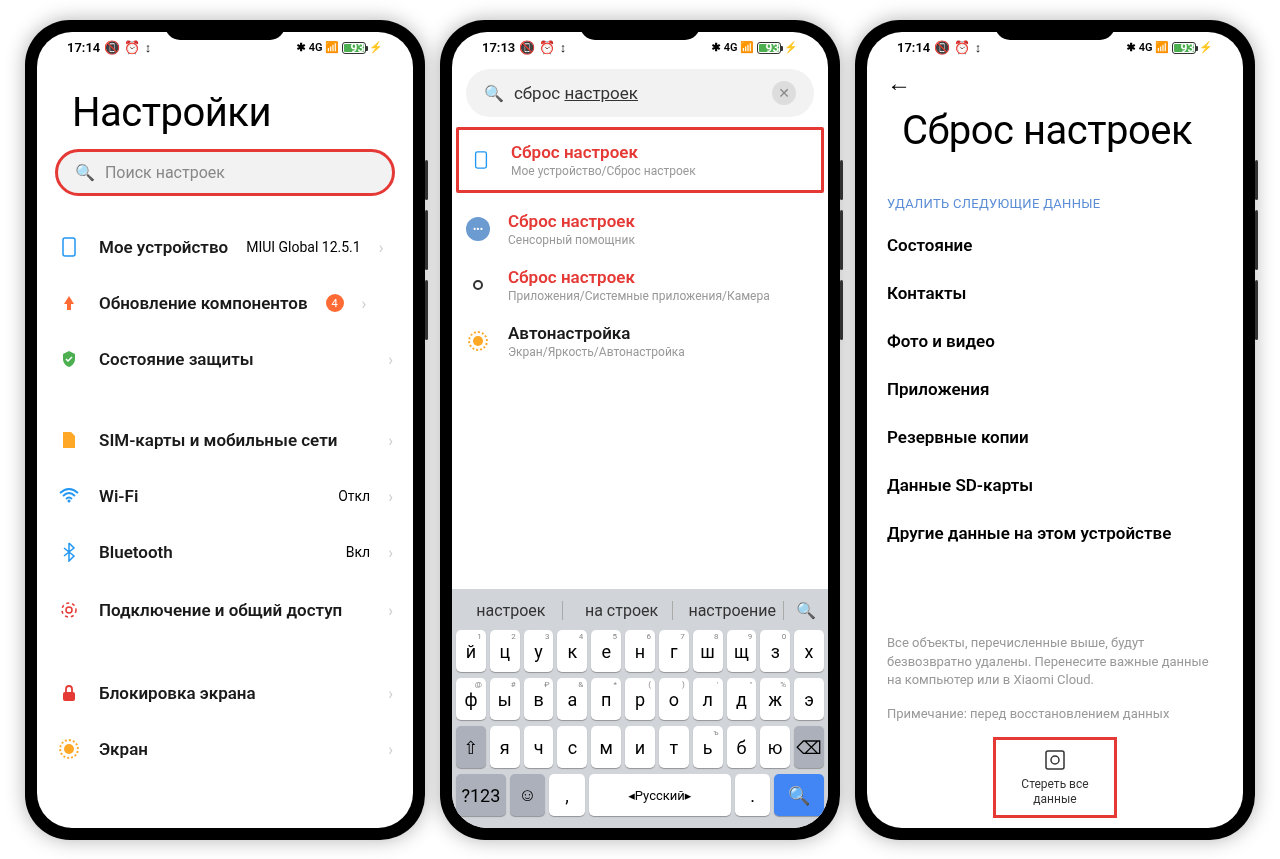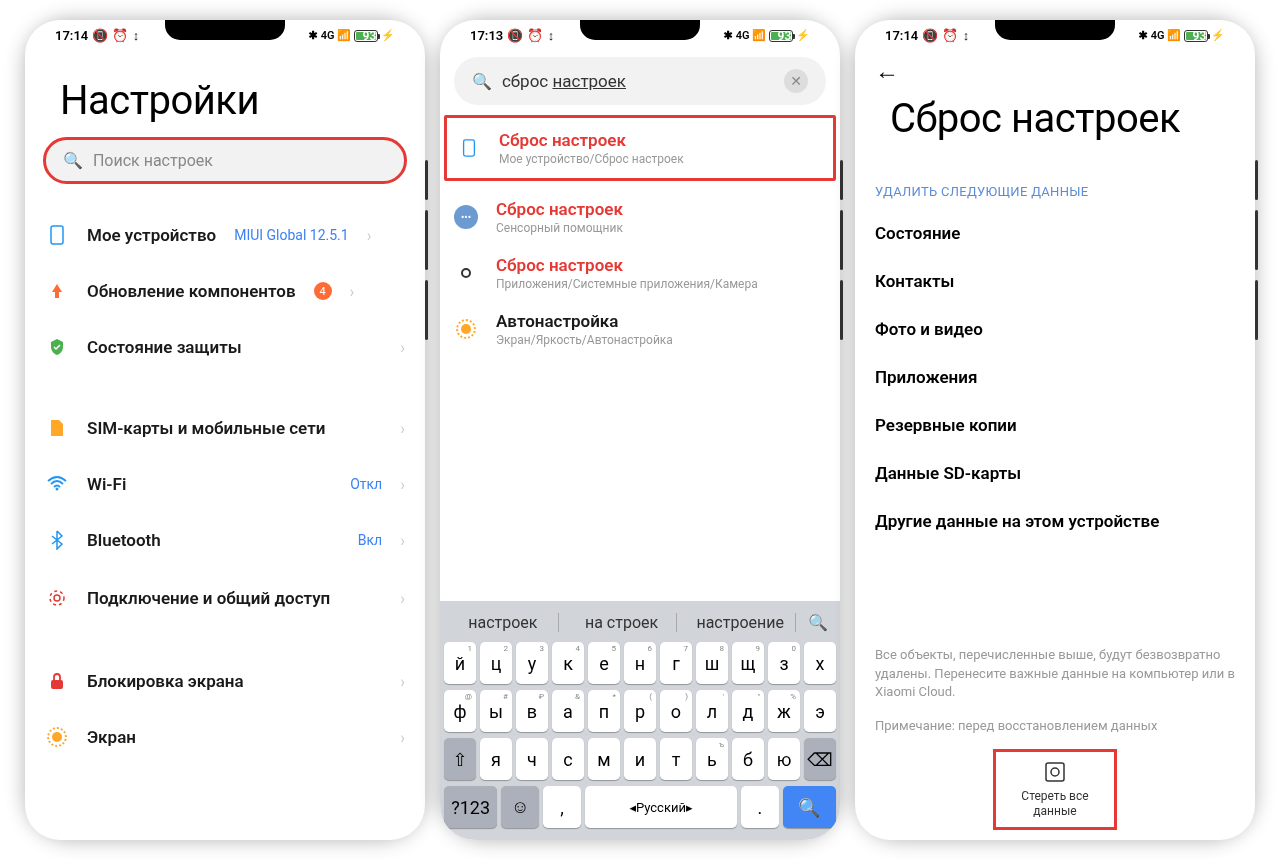--- a/index.html
+++ b/index.html
@@ -1,17 +1,17 @@
 <!DOCTYPE html>
 <html><head>
 <meta charset="utf-8">
 <style>
 *{margin:0;padding:0;box-sizing:border-box;font-family:-apple-system,BlinkMacSystemFont,"Segoe UI",Roboto,sans-serif}
 body{background:#fff;padding:20px;display:flex;gap:15px;justify-content:center}
-.phone{width:400px;height:820px;background:#000;border-radius:45px;position:relative;box-shadow:0 0 20px rgba(0,0,0,.3)}
+.phone{width:400px;height:820px;background:#000;border-radius:45px;padding:12px;position:relative;box-shadow:0 0 20px rgba(0,0,0,.3)}
 .screen{width:100%;height:100%;background:#fff;border-radius:35px;overflow:hidden;position:relative;display:flex;flex-direction:column}
 .notch{position:absolute;top:0;left:50%;transform:translateX(-50%);width:120px;height:20px;background:#000;border-radius:0 0 15px 15px;z-index:10}
 .side-btn{position:absolute;background:#333;border-radius:2px}
 .side-btn.r1{right:-3px;top:140px;width:3px;height:40px}
 .side-btn.r2{right:-3px;top:190px;width:3px;height:60px}
 .side-btn.r3{right:-3px;top:260px;width:3px;height:60px}
 .status-bar{display:flex;justify-content:space-between;align-items:center;padding:8px 30px 4px;font-size:13px;font-weight:600}
 .status-left{display:flex;align-items:center;gap:4px}
 .status-right{display:flex;align-items:center;gap:3px;font-size:11px}
 .battery{display:inline-flex;align-items:center;border:1px solid #333;border-radius:3px;padding:0 1px;height:12px;width:24px;position:relative}
@@ -22,21 +22,21 @@
 .search-box{background:#f2f2f2;border-radius:25px;padding:12px 18px;display:flex;align-items:center;gap:10px;color:#888;font-size:16px}
 .search-box.active{background:#f2f2f2;color:#333}
 .highlight-red{outline:3px solid #e53935;outline-offset:-1px}
 .list-item{display:flex;align-items:center;padding:16px 0;gap:18px}
 .list-item.tall{padding:18px 0}
 .icon-box{width:24px;height:24px;display:flex;align-items:center;justify-content:center;flex-shrink:0}
 .item-body{flex:1;display:flex;flex-direction:column}
 .item-title{font-size:17px;font-weight:600;color:#1a1a1a}
 .item-title.red{color:#e53935}
 .item-sub{font-size:12px;color:#999;margin-top:2px}
-.item-value{font-size:14px;color:#3b82f6}
+.item-value{font-size:14px;color:#000000}
 .chevron{color:#ccc;font-size:16px}
 .badge{background:#ff6b35;color:#fff;width:18px;height:18px;border-radius:50%;font-size:11px;display:flex;align-items:center;justify-content:center}
 .spacer{height:25px}
 .section-label{font-size:13px;color:#999;margin:27px 0 10px;text-transform:uppercase;letter-spacing:.3px}
 .reset-item{font-size:17px;font-weight:600;padding:14px 0}
 .footer-text{font-size:13px;color:#999;line-height:1.4;margin-top:auto;padding:4px 0}
 .erase-btn{margin:12px auto;padding:10px 20px;text-align:center;display:flex;flex-direction:column;align-items:center;gap:6px;width:120px}
 .erase-btn.highlight-red{outline:3px solid #e53935}
 .erase-label{font-size:12px;color:#333;line-height:1.2}
 .back-arrow{font-size:24px;padding:10px 0 0}

